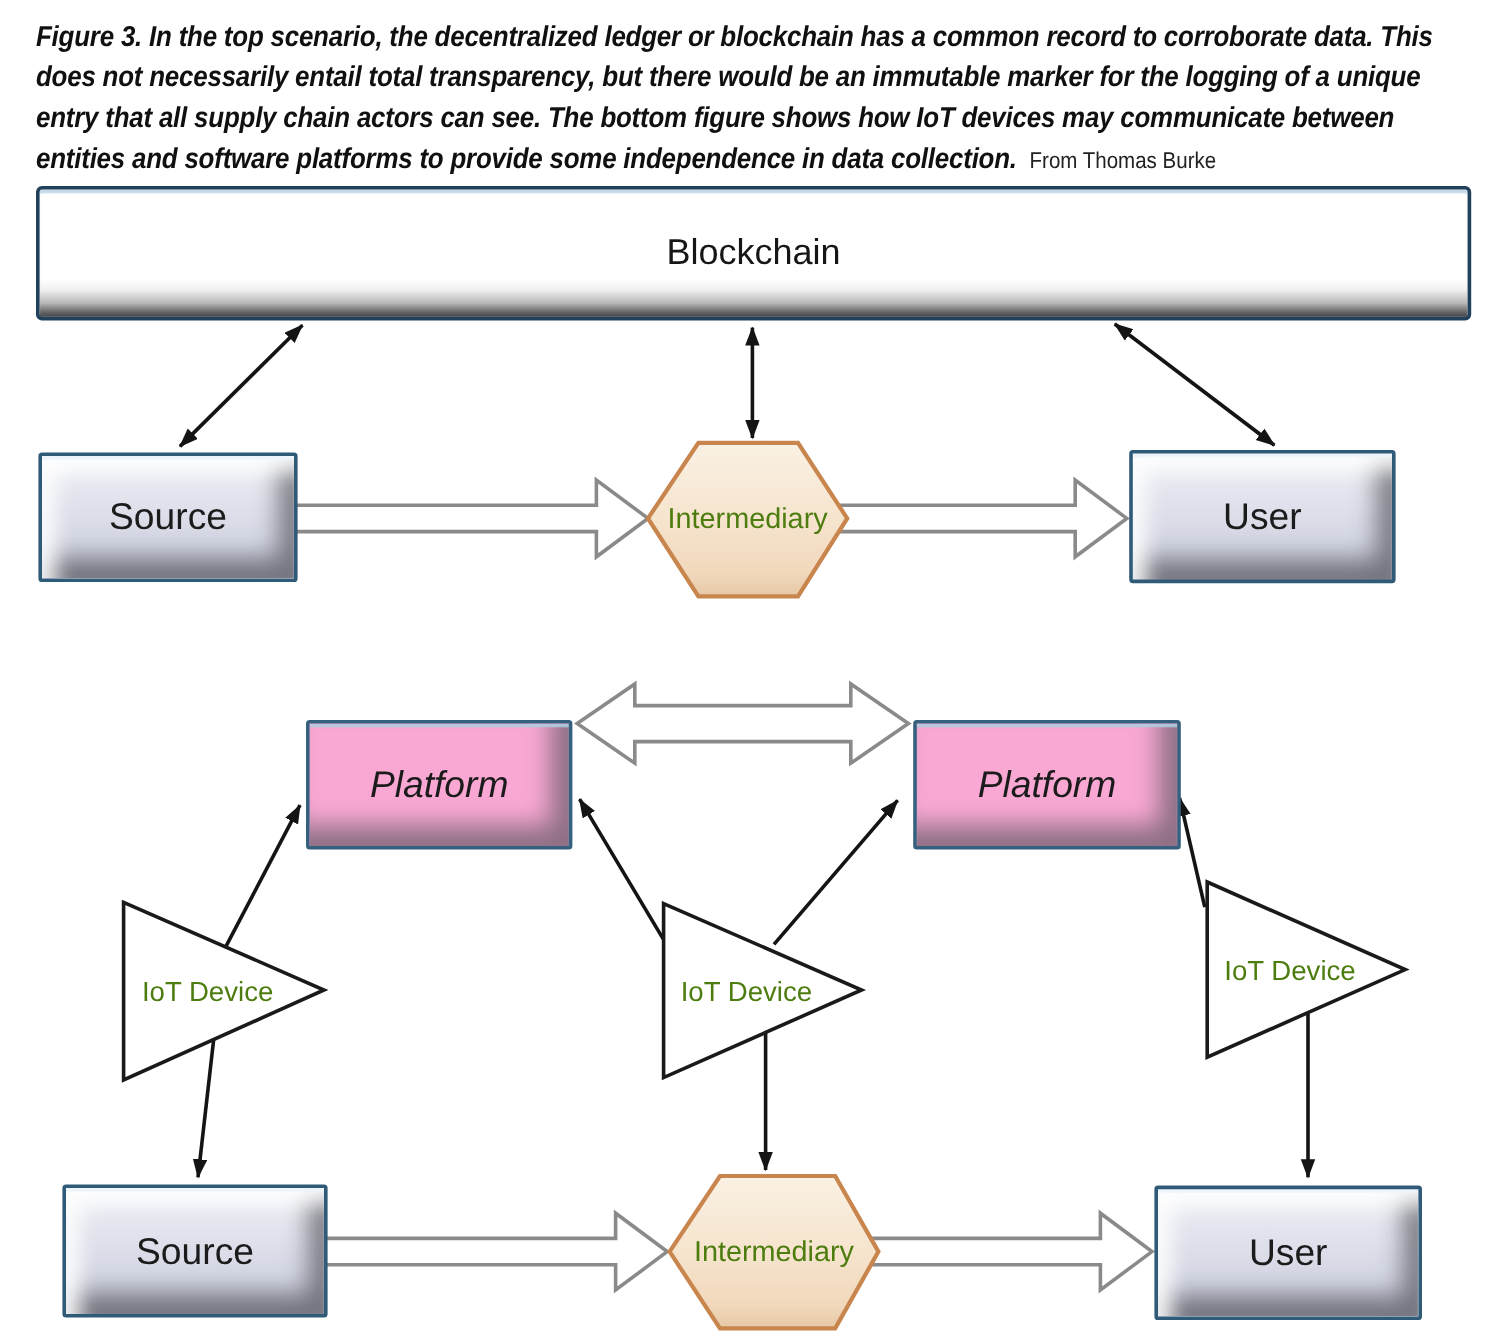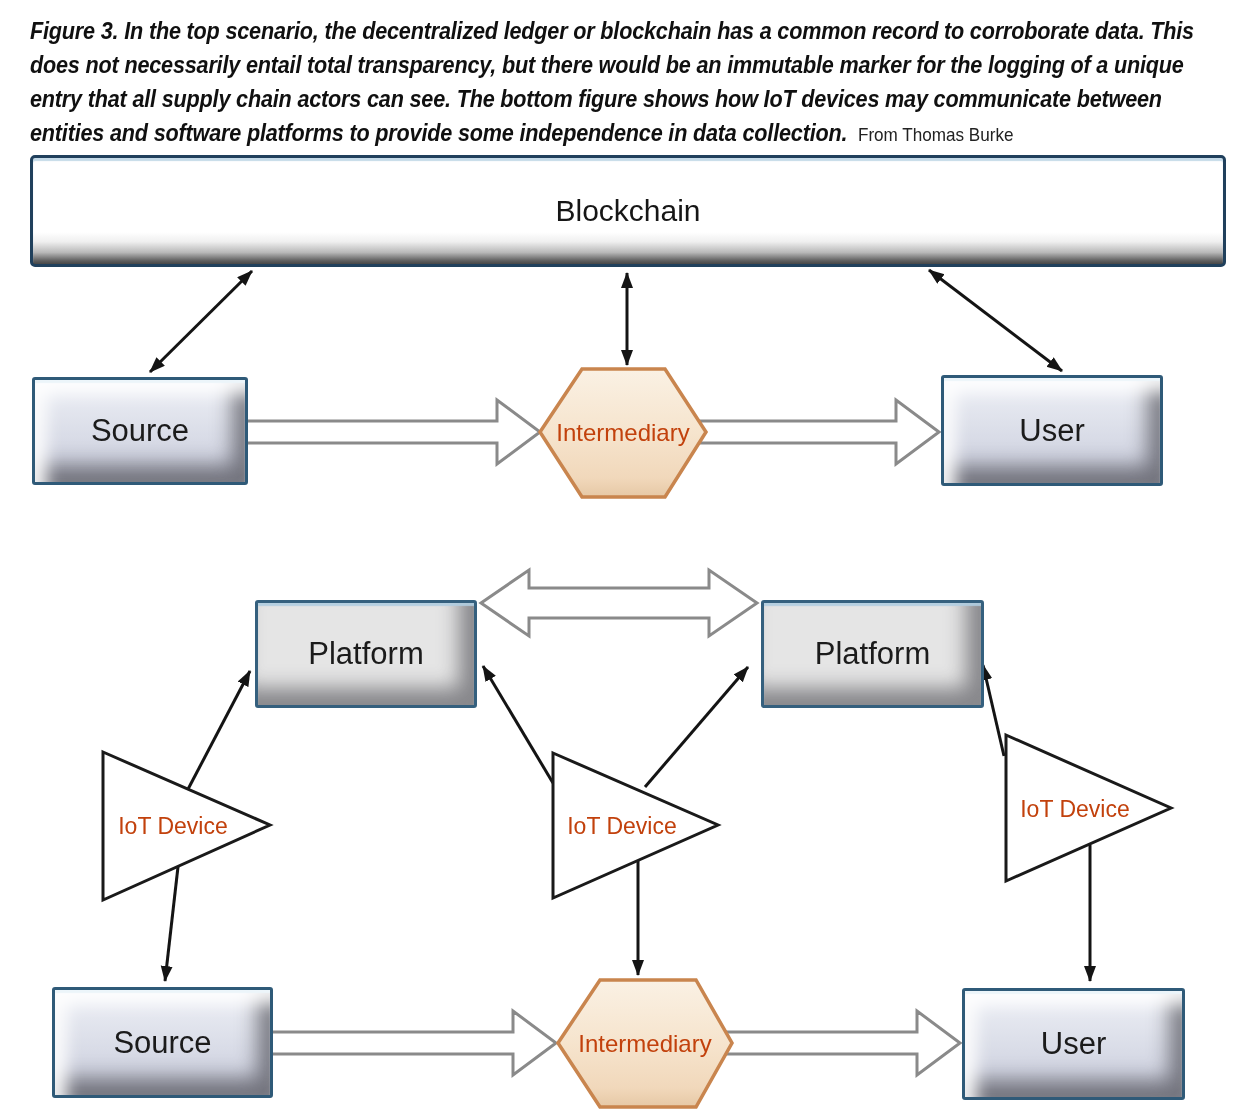--- a/index.html
+++ b/index.html
@@ -27,36 +27,37 @@
     font-size:31px; color:#1b1b1b; box-sizing:border-box;
   }
   .box-gray {
     background:linear-gradient(180deg,#eef0f6 0%,#dde0ea 45%,#d2d5e2 75%,#caccd9 100%);
     box-shadow: inset 0 3px 1px rgba(235,244,250,.95),
                 inset 12px 14px 16px rgba(255,255,255,.9),
                 inset -13px -17px 20px rgba(62,62,70,.62);
     justify-content: center;
   }
   .box-white {
-    background:#e5e5e5;
+    background:#f9a8d4;
     border-color:#35607e;
     box-shadow: inset 0 3px 1px rgba(176,205,224,.9),
                 inset -15px -17px 20px rgba(78,78,84,.62);
+    font-style: italic;
   }
   .bar {
     position:absolute; z-index:2; display:flex; align-items:center; justify-content:center;
     border:3px solid #20405c; border-radius:5px; box-sizing:border-box;
     background:linear-gradient(180deg,#ffffff 0%,#ffffff 70%,#efefef 79%,#b9b9b9 89%,#5e5e5e 97%,#474747 100%);
     box-shadow: inset 0 3px 1px rgba(190,214,230,.9);
     font-size:30px; color:#161616;
   }
   
   .shape-label {
     position:absolute; z-index:3; display:flex; align-items:center; justify-content:center;
-    color:#c2410c; text-align:center;
+    color:#4d7c0f; text-align:center;
   }
 </style>
 </head>
 <body>
 
 <div id="canvas">
 
   <div class="caption">
     <span>Figure 3. In the top scenario, the decentralized ledger or blockchain has a common record to corroborate data. This does not necessarily entail total transparency, but there would be an immutable marker for the logging of a unique entry that all supply chain actors can see. The bottom figure shows how IoT devices may communicate between entities and software platforms to provide some independence in data collection.</span>
     <span class="credit">&nbsp;</span><span class="credit">From Thomas Burke</span>

